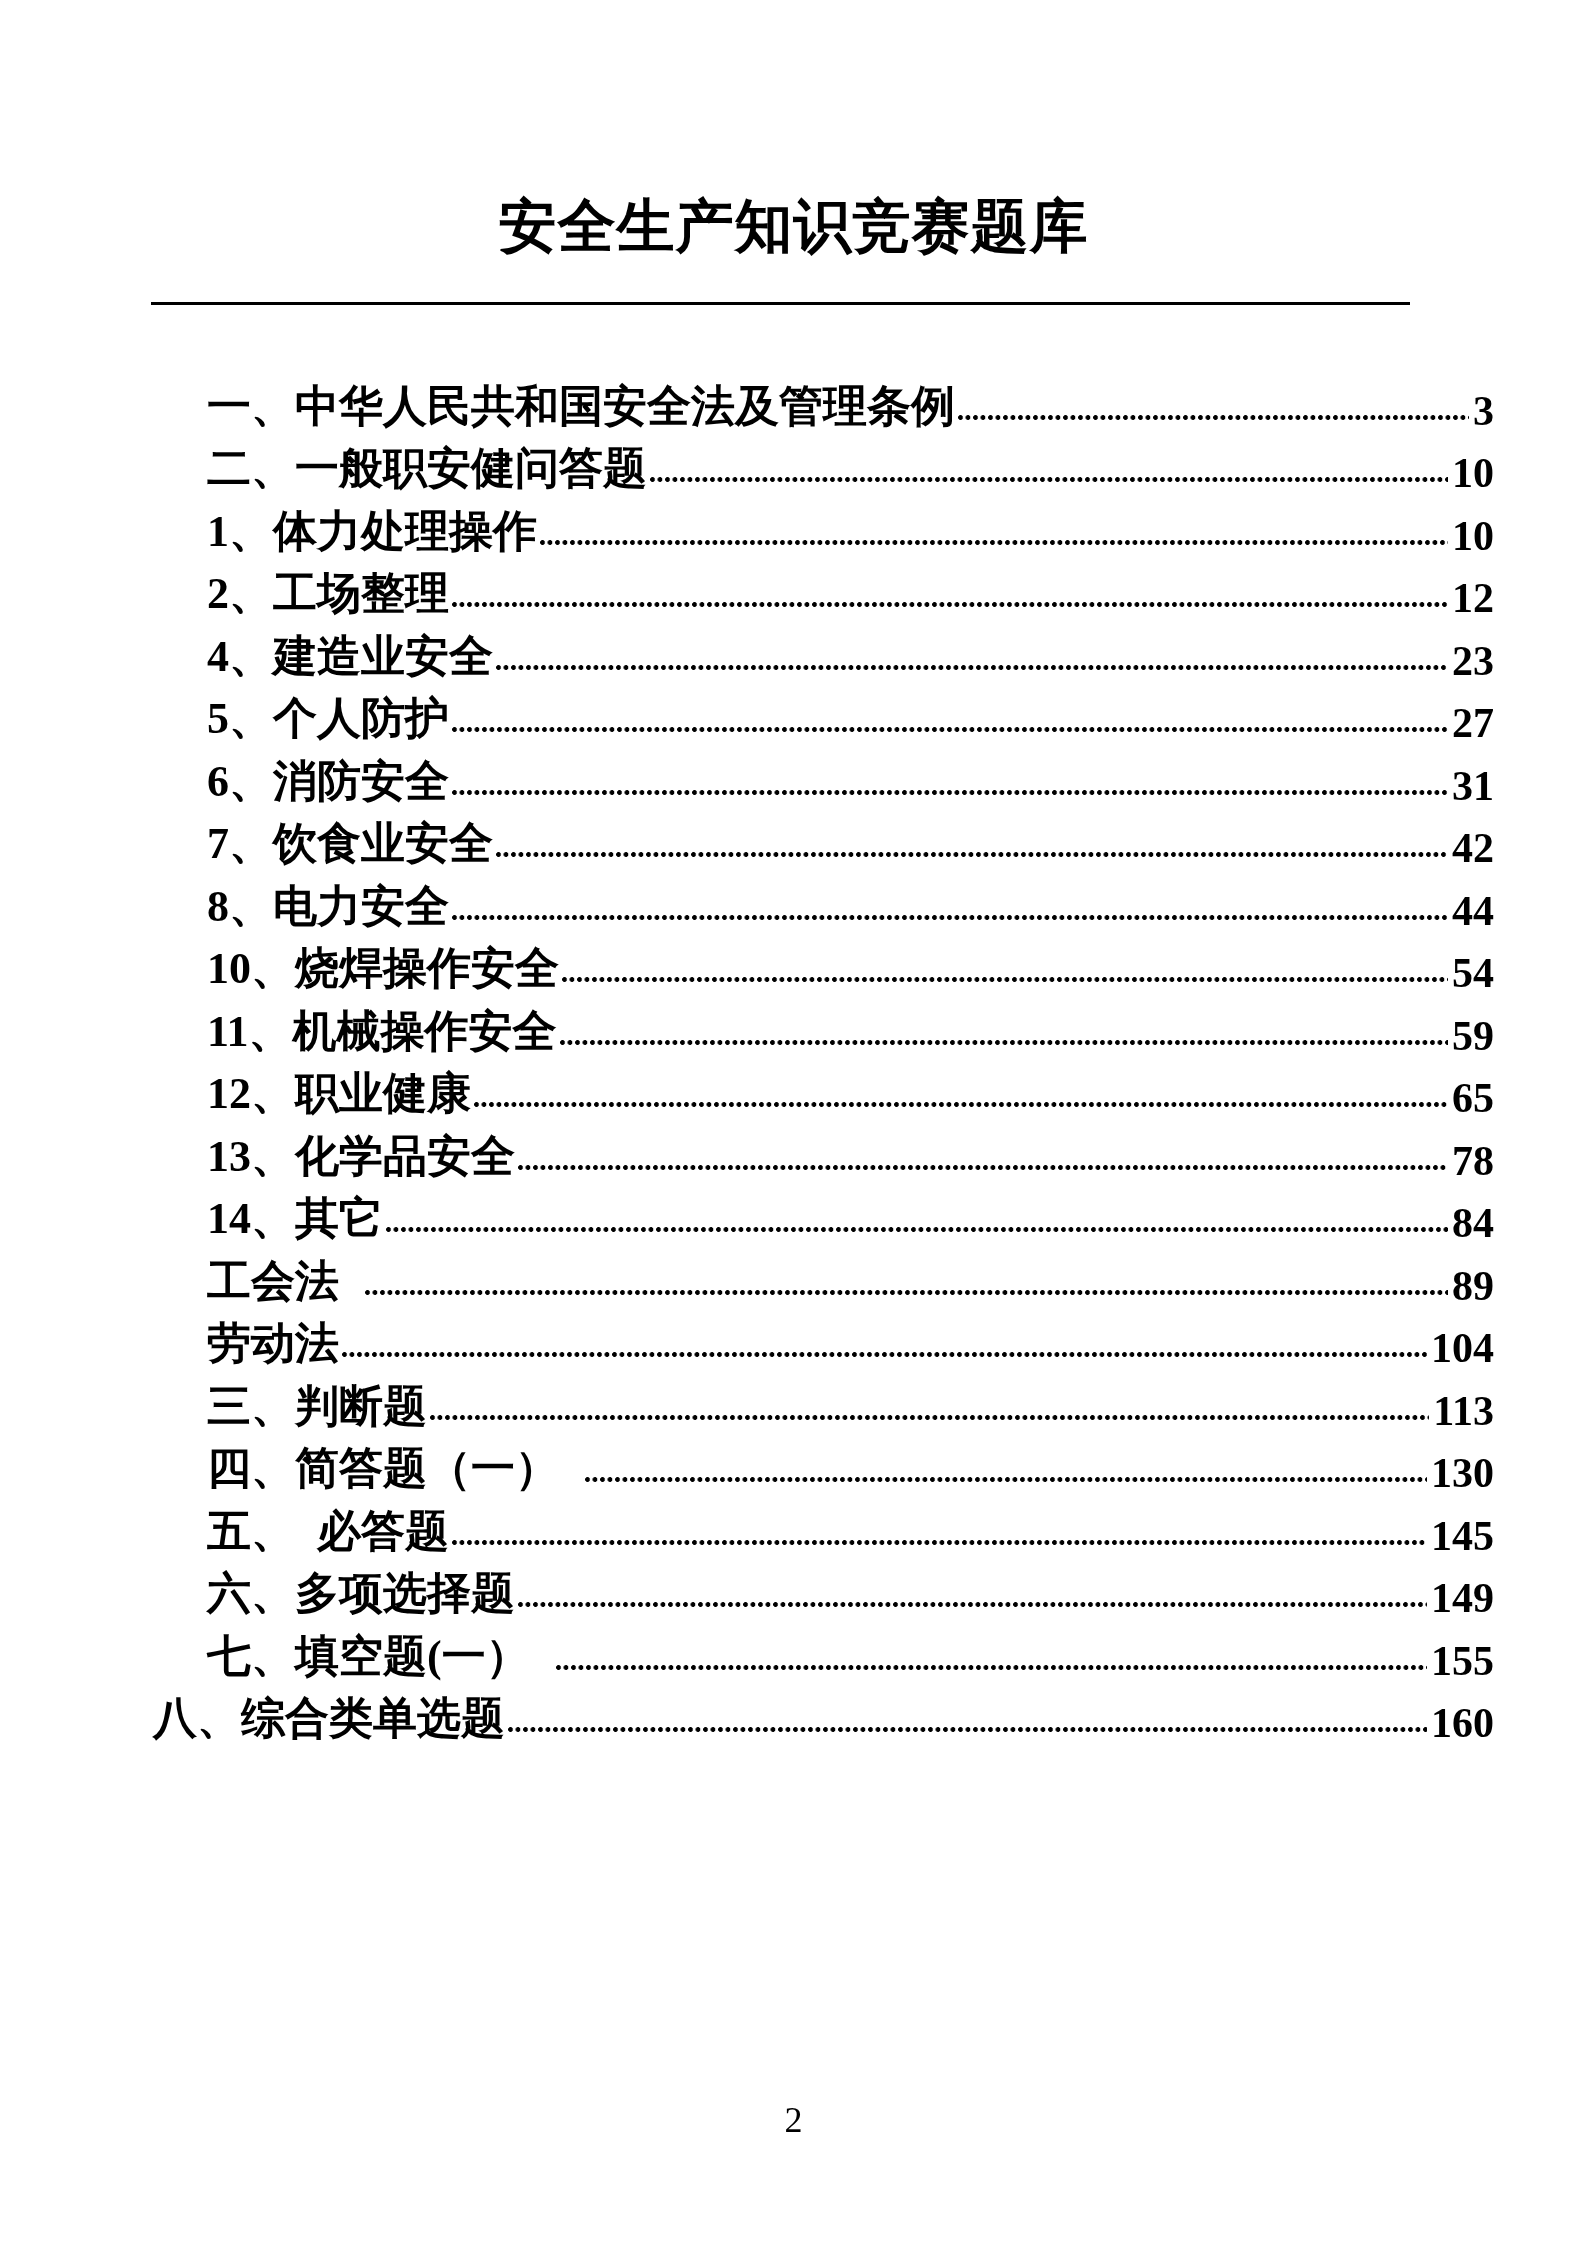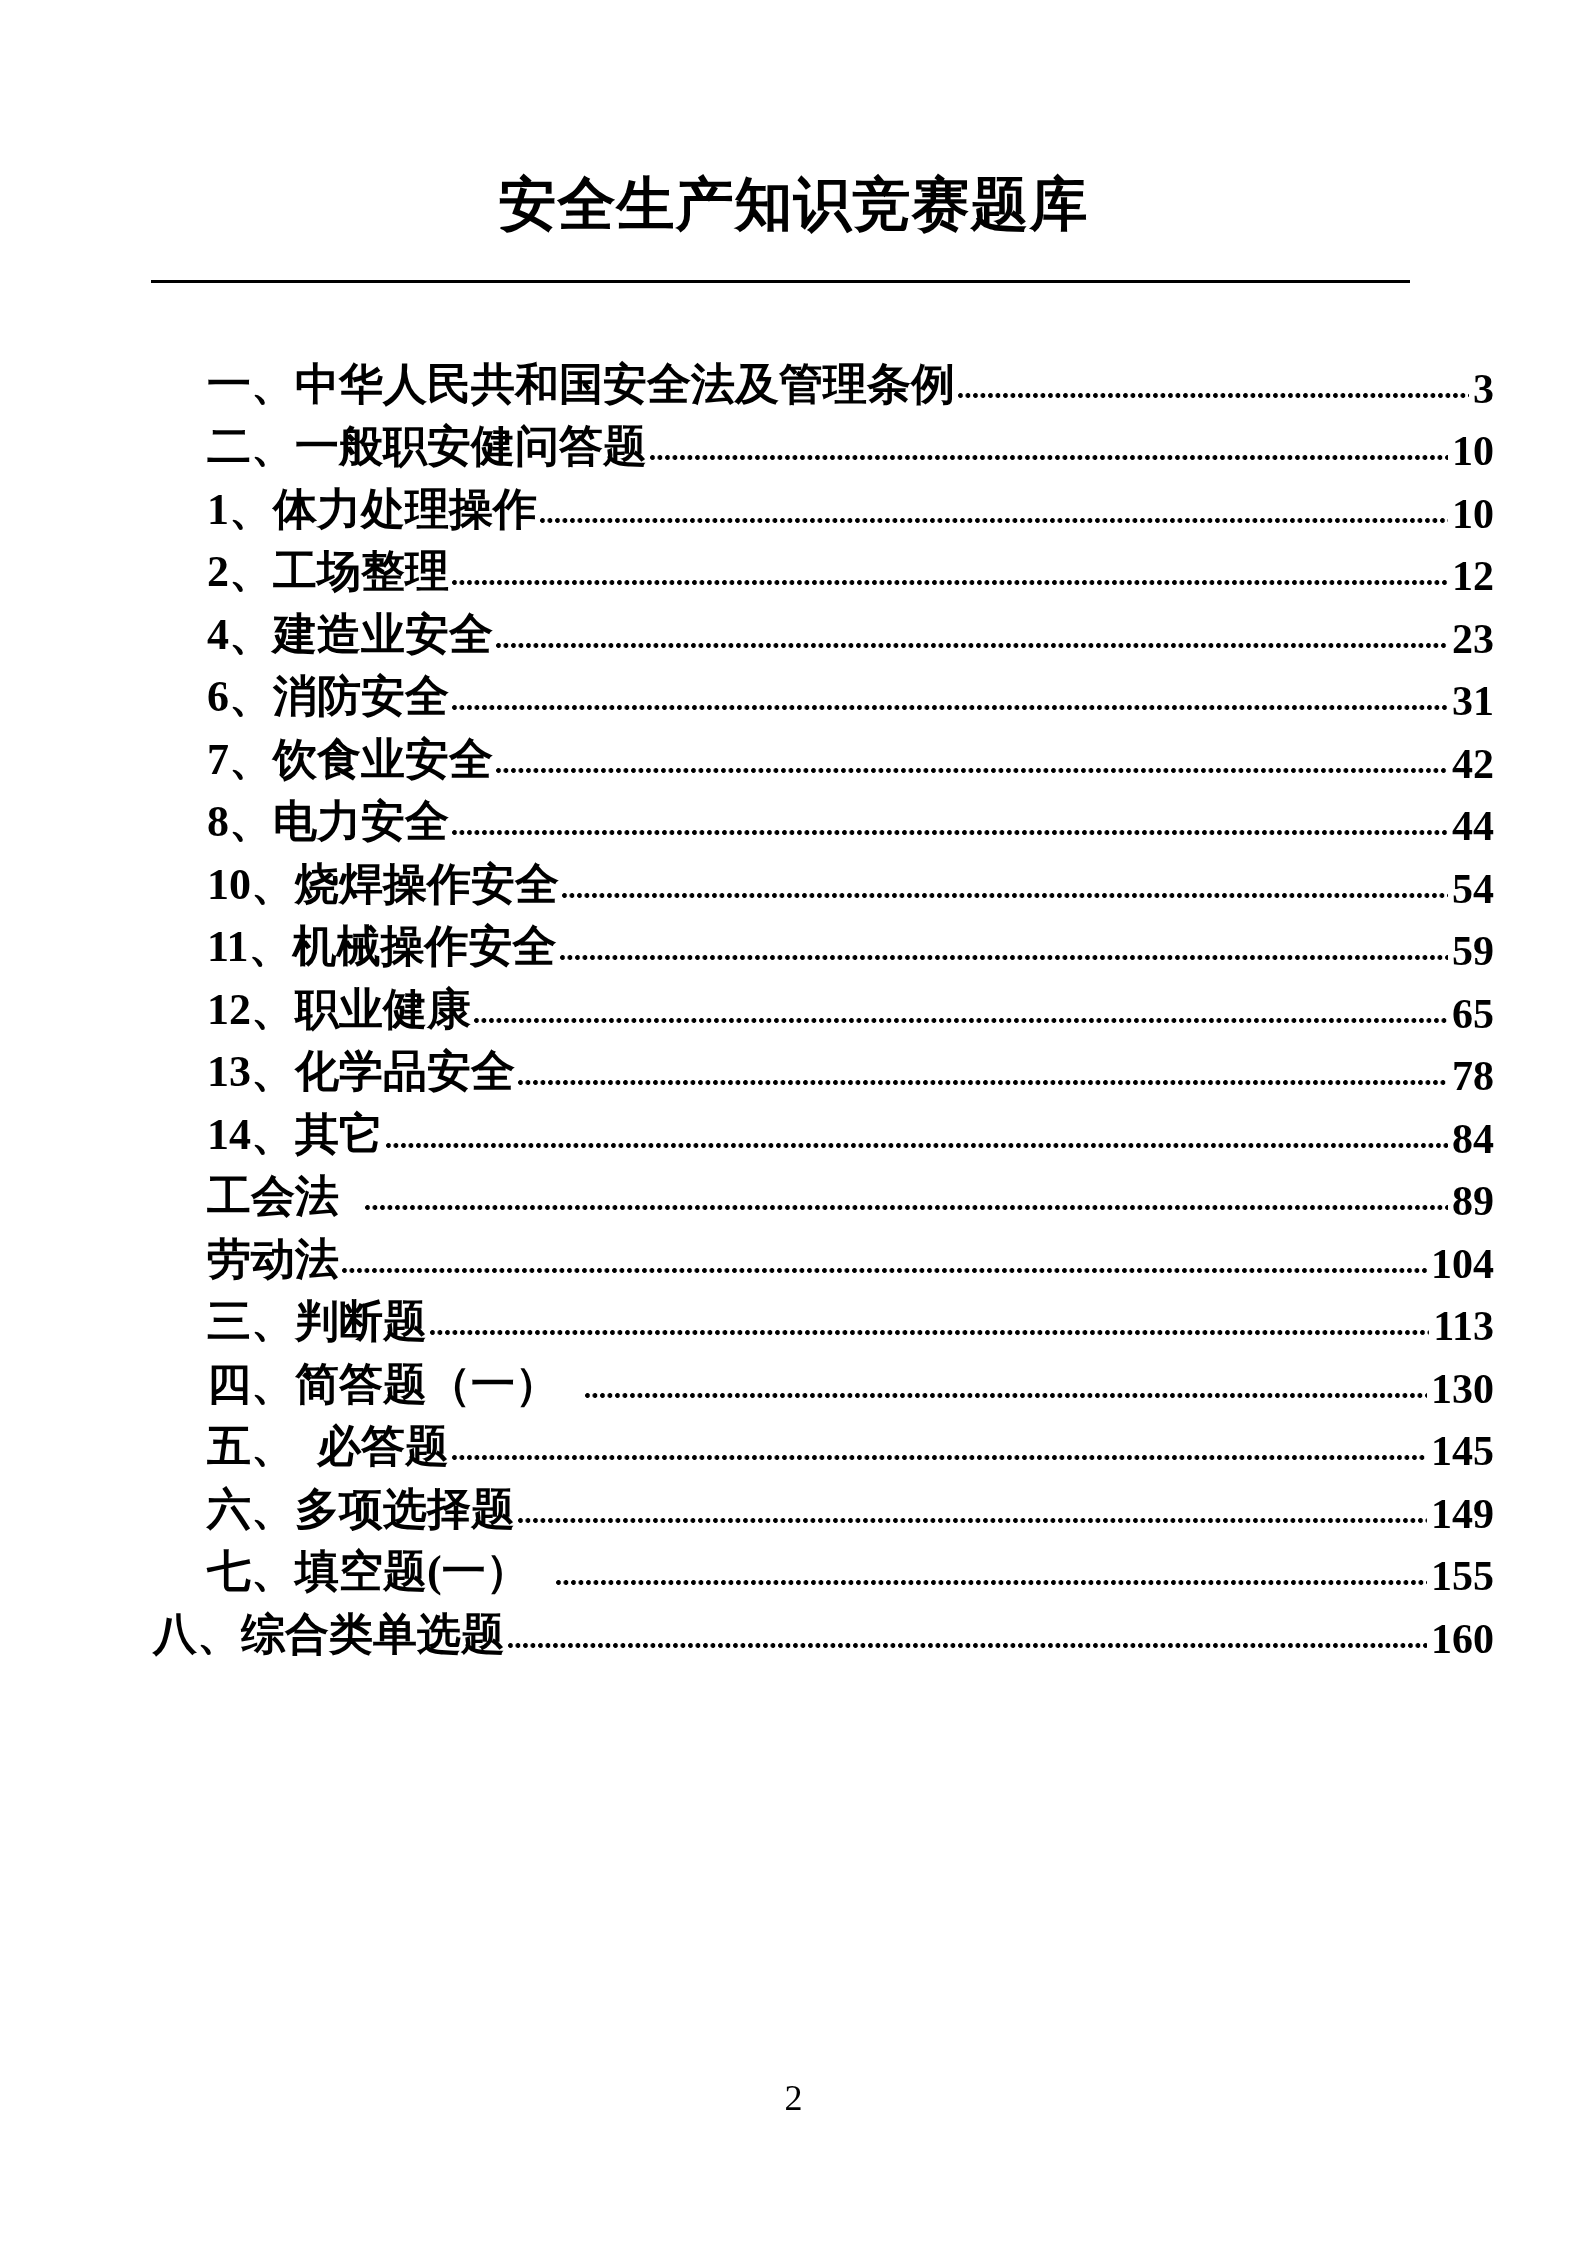--- a/index.html
+++ b/index.html
@@ -4,21 +4,21 @@
 <style>
   html,body{margin:0;padding:0;}
   body{
     width:1587px;height:2245px;
     background:#ffffff;
     font-family:"Liberation Serif","DejaVu Serif",serif;
     color:#000;
     position:relative;
     overflow:hidden;
   }
-  .page{position:absolute;inset:0;}
+  .page{position:absolute;inset:0;margin-top:22px;}
 
   .doc-title{
     position:absolute;top:176px;left:0;right:0;
     text-align:center;
     font-size:58px;font-weight:bold;
     line-height:1;letter-spacing:1px;
     margin:0;
   }
 
   .title-rule{
@@ -100,20 +100,25 @@
       <span class="toc-page">12</span>
     </div>
 
 
     <div class="toc-row">
       <span class="toc-label">4、建造业安全</span>
       <span class="leader"></span>
       <span class="toc-page">23</span>
     </div>
 
+    <div class="toc-row">
+      <span class="toc-label">5、个人防护</span>
+      <span class="leader"></span>
+      <span class="toc-page">27</span>
+    </div>
 
     <div class="toc-row">
       <span class="toc-label">6、消防安全</span>
       <span class="leader"></span>
       <span class="toc-page">31</span>
     </div>
 
     <div class="toc-row">
       <span class="toc-label">7、饮食业安全</span>
       <span class="leader"></span>

